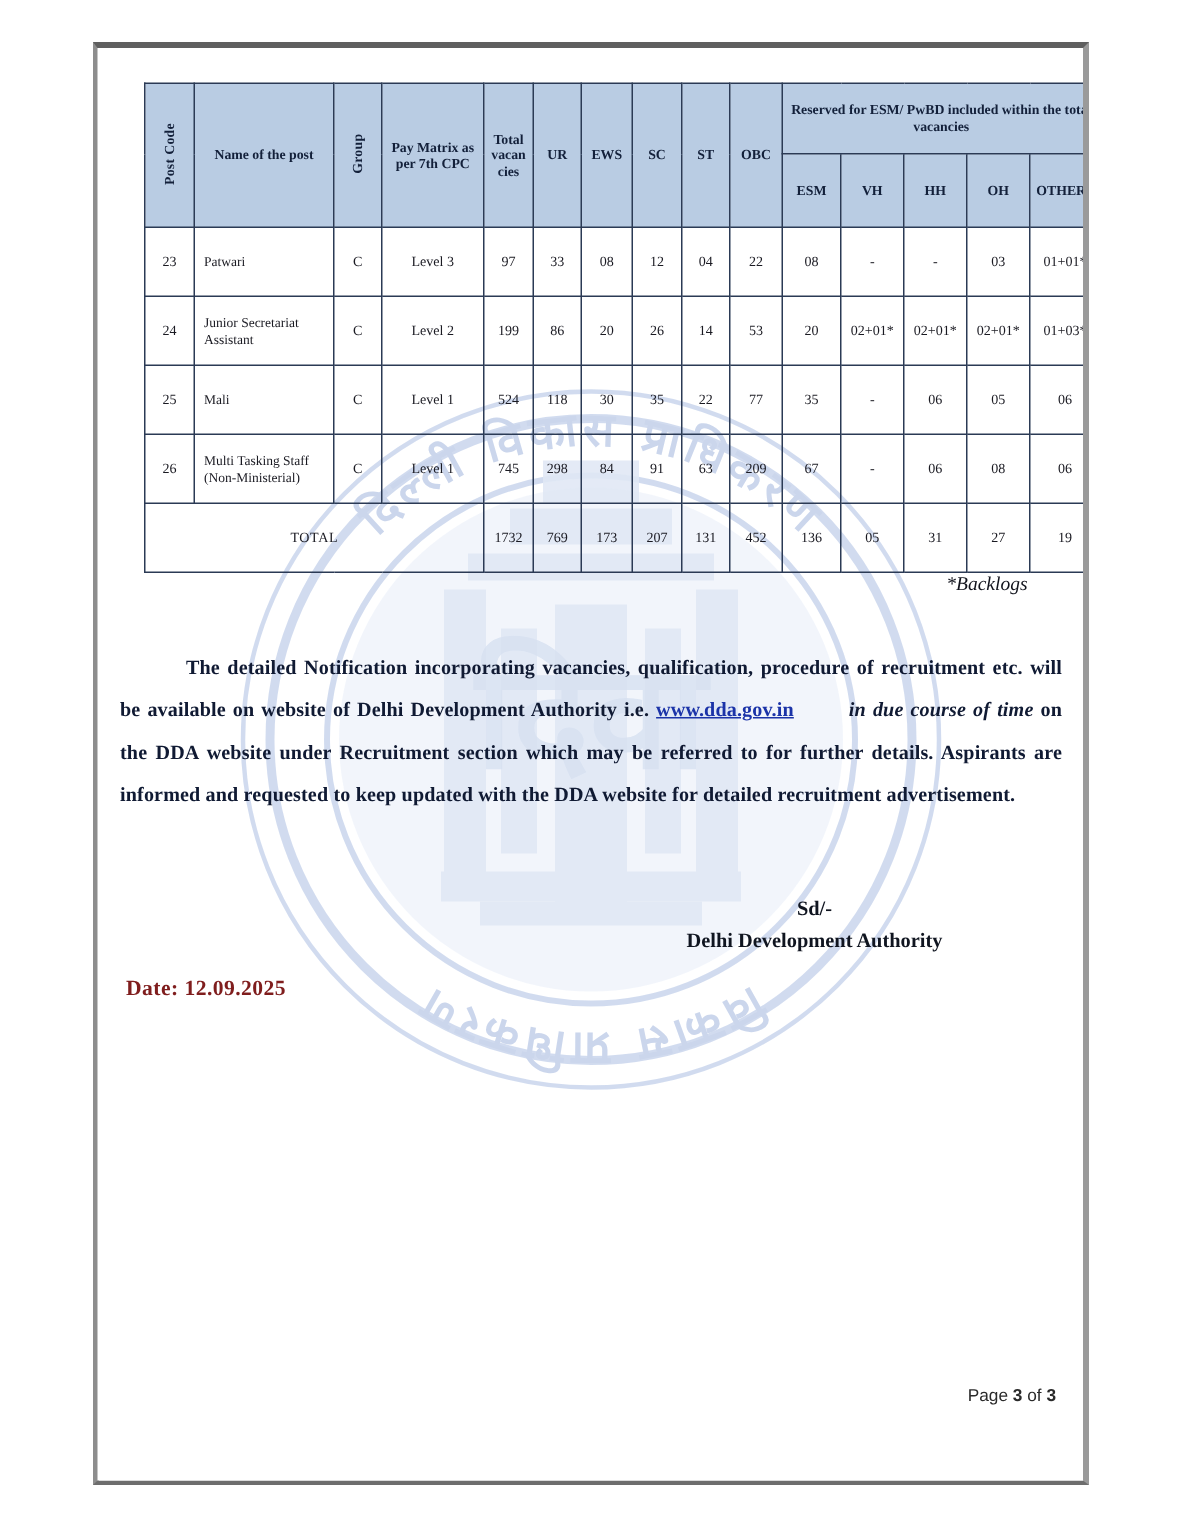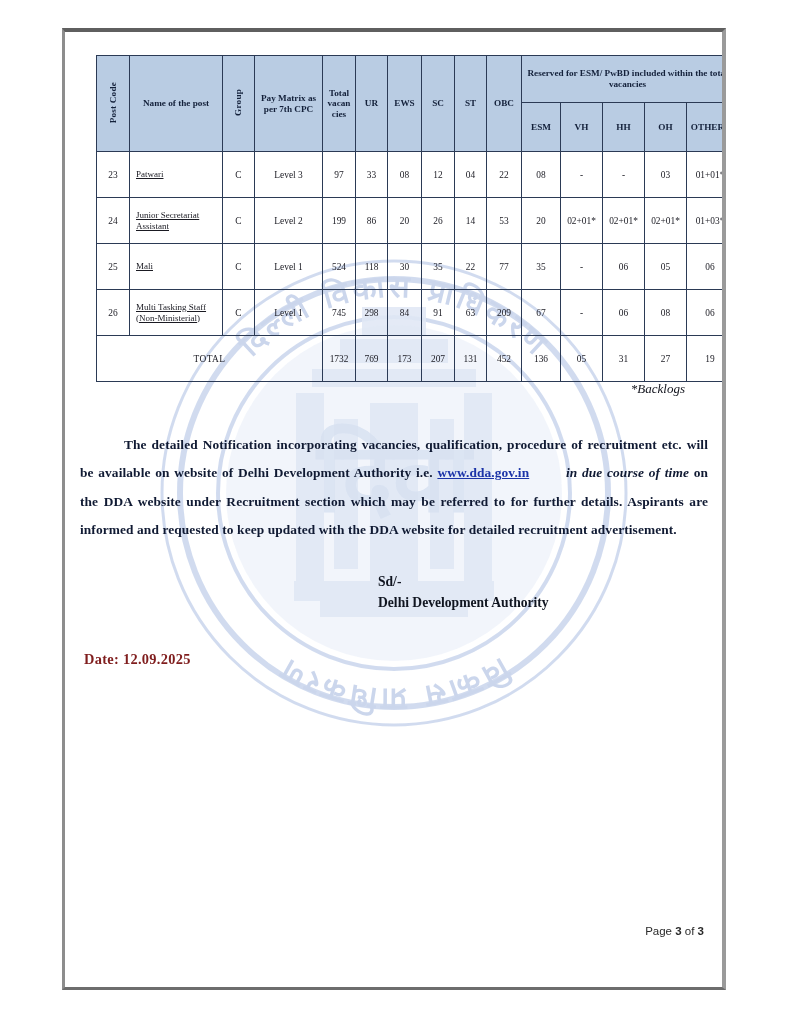--- a/index.html
+++ b/index.html
@@ -87,21 +87,20 @@
     font-size: 9.4px;
     font-weight: normal;
     color: #1a1a22;
     height: 45px;
   }
   td.post-name {
     text-align: left !important;
     padding-left: 6px !important;
     font-size: 9px !important;
     line-height: 1.2;
-    text-decoration: underline;
   }
   tr.total-row td {
     font-weight: bold;
     font-size: 10px;
     height: 36px;
     color: #13203a;
   }
   td.total-label {
     text-align: center !important;
     letter-spacing: 0.4px;
@@ -146,23 +145,23 @@
   .para a.link {
     color: #1b33a8;
     font-weight: bold;
   }
   .para .ital { font-style: italic; margin-left: 32px; }
 
   
   .sign {
     position: absolute;
     right: 14px;
-    top: 538px;
+    top: 562px;
     width: 330px;
-    text-align: left;
+    text-align: center;
     font-size: 13.6px;
     font-weight: bold;
     color: #101520;
     line-height: 1.55;
     z-index: 3;
   }
 
   
   .date {
     position: absolute;

